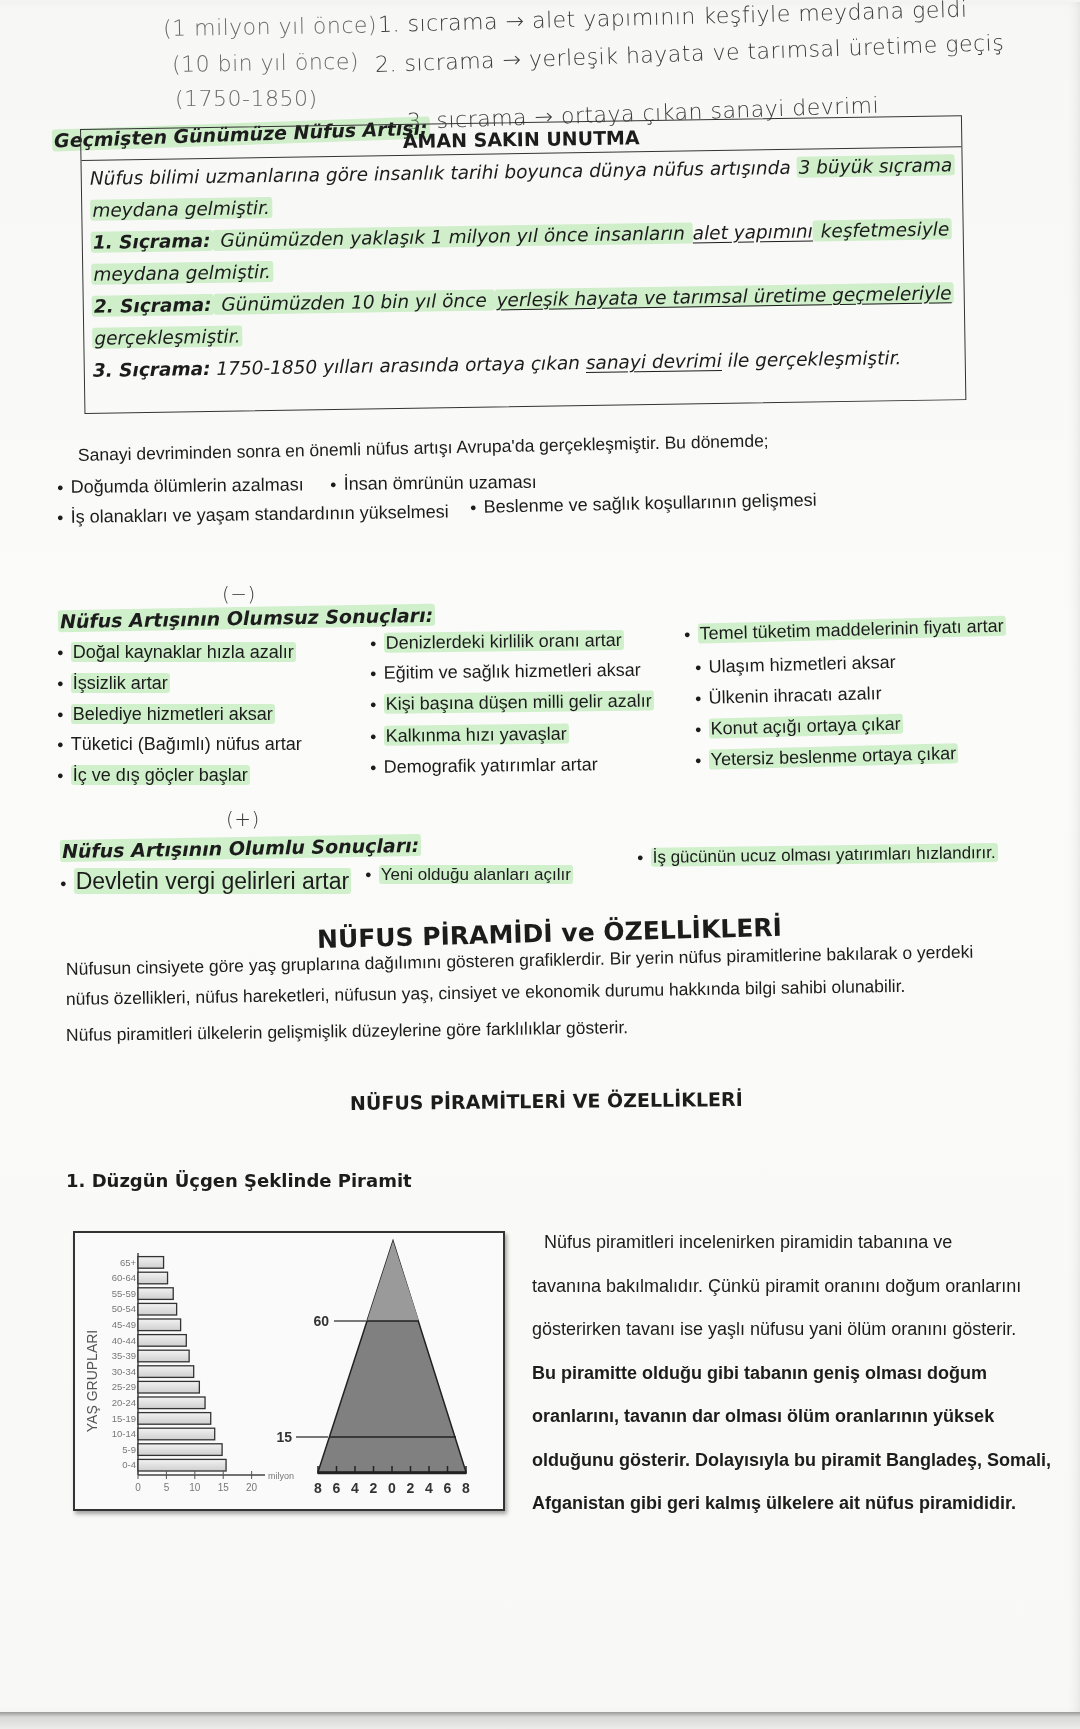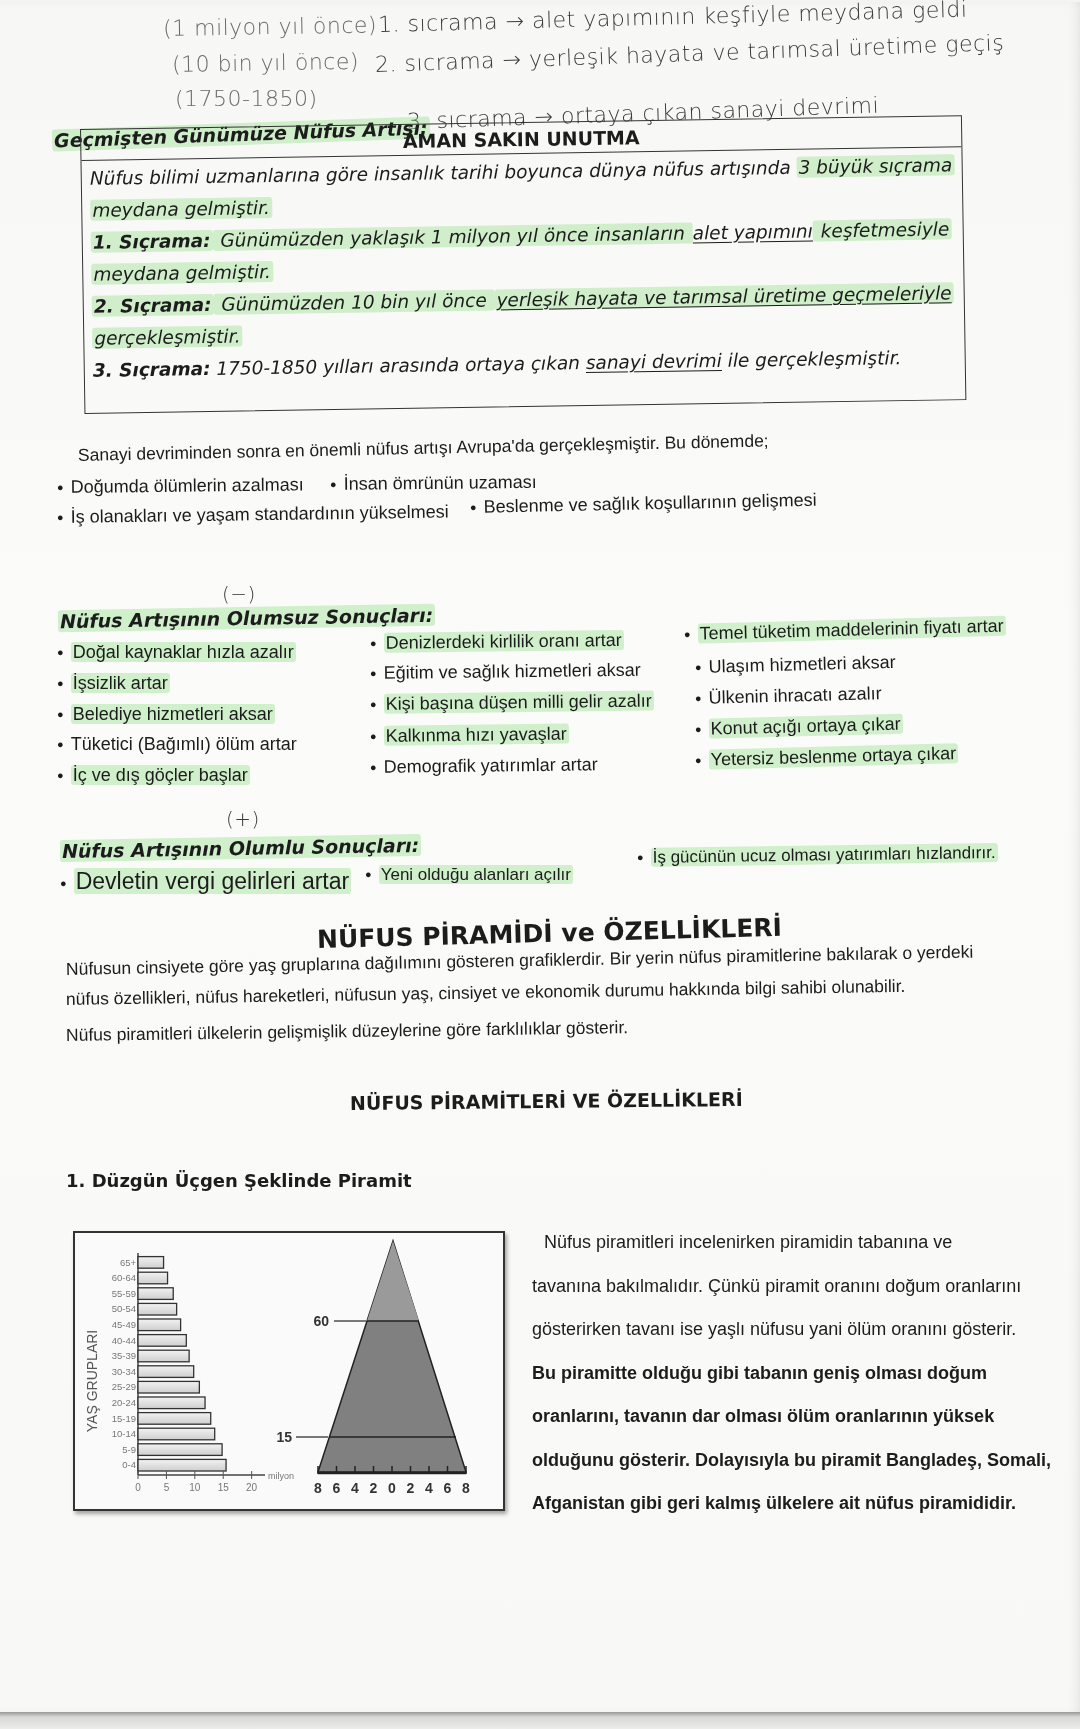--- a/index.html
+++ b/index.html
@@ -126,21 +126,21 @@
   <div class="bl bullet" style="left:470px; top:495px; transform:rotate(-1.2deg);">Beslenme ve sağlık koşullarının gelişmesi</div>
 
   <div class="hand" style="left:222px; top:580px; font-size:20px;">(−)</div>
   <div class="section-heading" style="left:58px; top:605px; transform:rotate(-1deg);">
     <span class="hl">Nüfus Artışının Olumsuz Sonuçları:</span>
   </div>
 
   <div class="bl bullet" style="left:57px; top:640px;"><span class="hl">Doğal kaynaklar hızla azalır</span></div>
   <div class="bl bullet" style="left:57px; top:671px;"><span class="hl">İşsizlik artar</span></div>
   <div class="bl bullet" style="left:57px; top:702px;"><span class="hl">Belediye hizmetleri aksar</span></div>
-  <div class="bl bullet" style="left:57px; top:732px;"><span>Tüketici (Bağımlı) ölüm artar</span></div>
+  <div class="bl bullet" style="left:57px; top:732px;"><span>Tüketici (Bağımlı) nüfus artar</span></div>
   <div class="bl bullet" style="left:57px; top:763px;"><span class="hl">İç ve dış göçler başlar</span></div>
 
   <div class="bl bullet" style="left:370px; top:631px; transform:rotate(-0.7deg);"><span class="hl">Denizlerdeki kirlilik oranı artar</span></div>
   <div class="bl bullet" style="left:370px; top:661px; transform:rotate(-0.7deg);"><span>Eğitim ve sağlık hizmetleri aksar</span></div>
   <div class="bl bullet" style="left:370px; top:692px; transform:rotate(-0.7deg);"><span class="hl">Kişi başına düşen milli gelir azalır</span></div>
   <div class="bl bullet" style="left:370px; top:724px; transform:rotate(-0.7deg);"><span class="hl">Kalkınma hızı yavaşlar</span></div>
   <div class="bl bullet" style="left:370px; top:755px; transform:rotate(-0.7deg);"><span>Demografik yatırımlar artar</span></div>
 
   <div class="bl bullet" style="left:684px; top:622px; transform:rotate(-1.5deg);"><span class="hl">Temel tüketim maddelerinin fiyatı artar</span></div>
   <div class="bl bullet" style="left:695px; top:655px; transform:rotate(-1.5deg);"><span>Ulaşım hizmetleri aksar</span></div>

